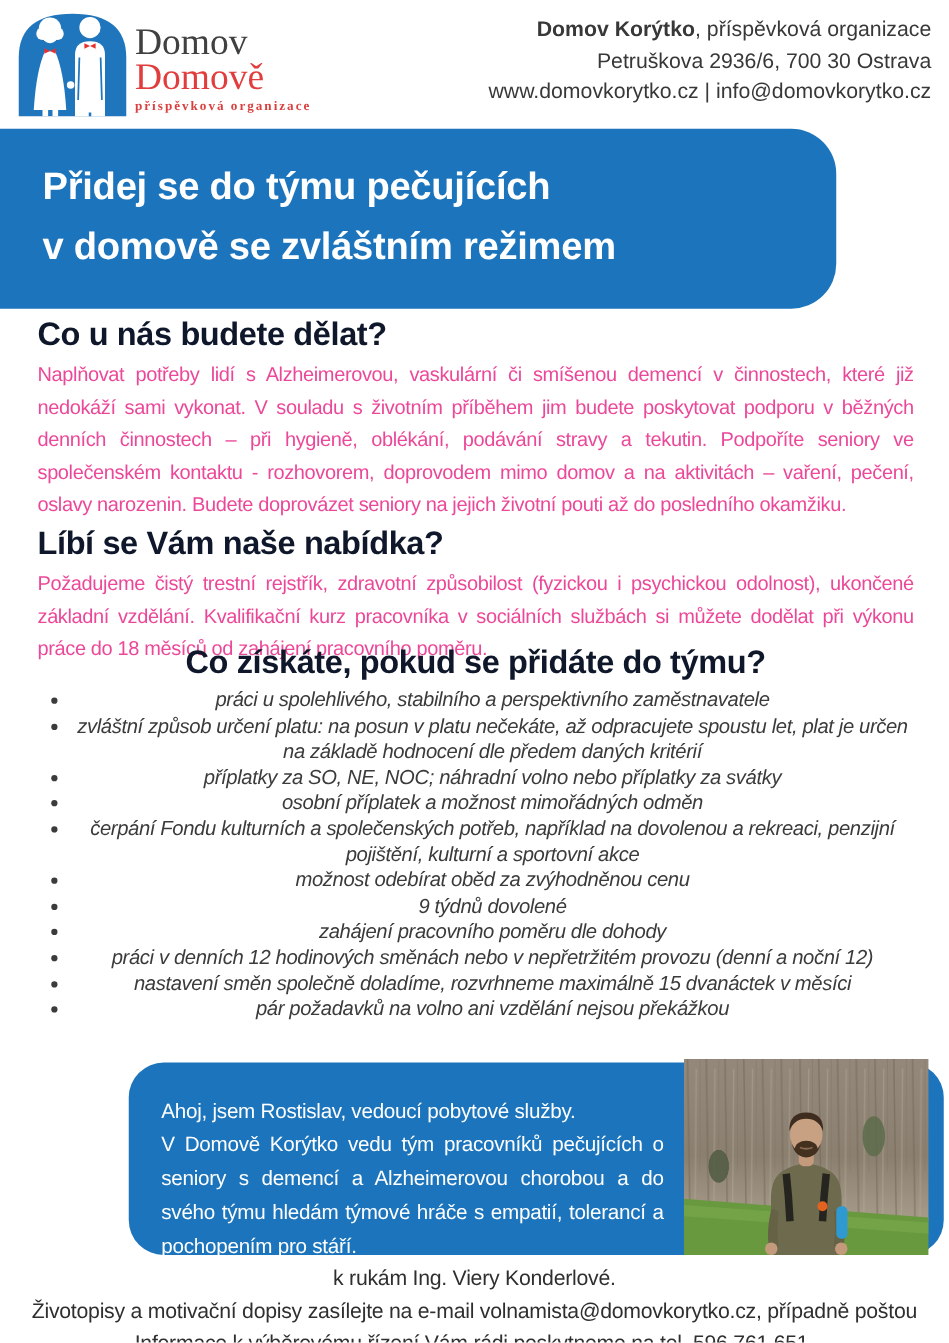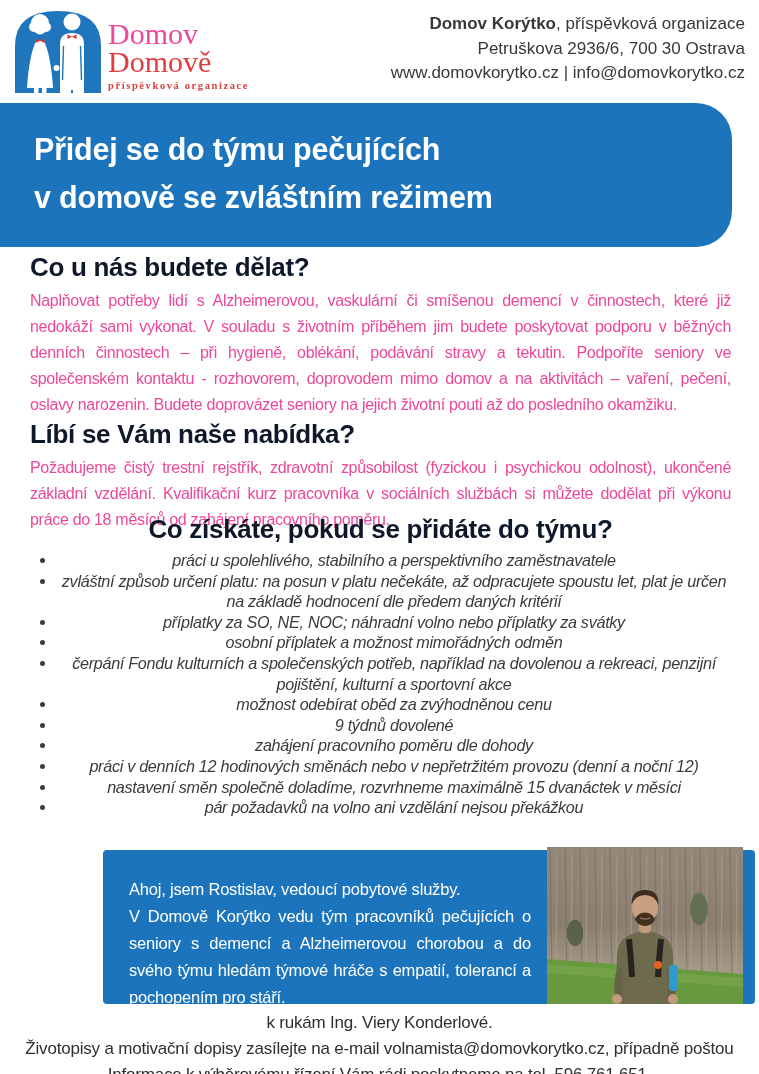--- a/index.html
+++ b/index.html
@@ -5,46 +5,46 @@
   html,body{margin:0;padding:0;background:#ffffff;}
   body{width:759px;height:1074px;position:relative;overflow:hidden;
        font-family:"Liberation Sans",sans-serif;color:#3b3b3b;}
 
   
   .header{position:absolute;top:8px;left:14px;right:14px;display:flex;
           justify-content:space-between;align-items:flex-start;}
   .logo{display:flex;align-items:flex-start;}
   .logo svg{display:block;}
   .logo-text{margin-left:6px;padding-top:12px;font-family:"Liberation Serif",serif;}
-  .logo-domov{font-size:30px;line-height:27px;color:#ec4899;}
+  .logo-domov{font-size:30px;line-height:27px;color:#404040;}
   .logo-korytko{font-size:30px;line-height:30px;color:#e23d3d;}
   .logo-sub{font-size:10.5px;letter-spacing:1.6px;color:#d9403f;margin-top:3px;font-weight:bold;}
   .contact{text-align:right;font-size:17px;line-height:24.5px;color:#383838;padding-top:4px;}
   .contact b{font-weight:bold;}
 
   
-  .banner{position:absolute;top:103px;left:0;width:732px;height:144px;
+  .banner{position:absolute;top:103px;left:0;width:669px;height:144px;
           background:#1c75bc;border-radius:0 36px 36px 0;}
   .banner h1{margin:0;padding:22px 0 0 34px;color:#ffffff;font-weight:bold;
              font-size:30.5px;line-height:48px;letter-spacing:-0.2px;}
 
   
   .section{position:absolute;left:30px;width:701px;}
   .sec1{top:252px;} .sec2{top:419px;} .sec3{top:514px;text-align:center;}
   h2{margin:0 0 6px 0;font-size:26px;line-height:30px;font-weight:bold;
      color:#0f172a;letter-spacing:-0.3px;}
   p.body{margin:0;font-size:16px;line-height:26px;text-align:justify;
          letter-spacing:-0.3px;color:#ec4899;}
   ul.benefits{margin:4px 0 0 0;padding:0 0 0 27px;font-size:16.2px;
               line-height:20.6px;letter-spacing:-0.3px;color:#3b3b3b;font-style:italic;}
   ul.benefits li{margin:0;padding:0;}
 
   
   .testimonial{position:absolute;top:850px;left:103px;width:652px;height:154px;
-               background:#1c75bc;border-radius:4px;}
+               background:#1c75bc;border-radius:28px;}
   .testimonial-text{position:absolute;top:26px;left:26px;width:402px;color:#ffffff;
                     font-size:16.5px;line-height:27px;letter-spacing:-0.2px;}
   .testimonial-text .intro{display:block;}
   .testimonial-text .rest{display:block;text-align:justify;}
   .photo{position:absolute;top:847px;left:547px;width:196px;height:157px;overflow:hidden;}
   .photo svg{display:block;}
 
   
   .footer{position:absolute;top:1010px;left:0;width:759px;text-align:center;
           font-size:17px;line-height:26px;color:#2f2f2f;letter-spacing:-0.2px;}

